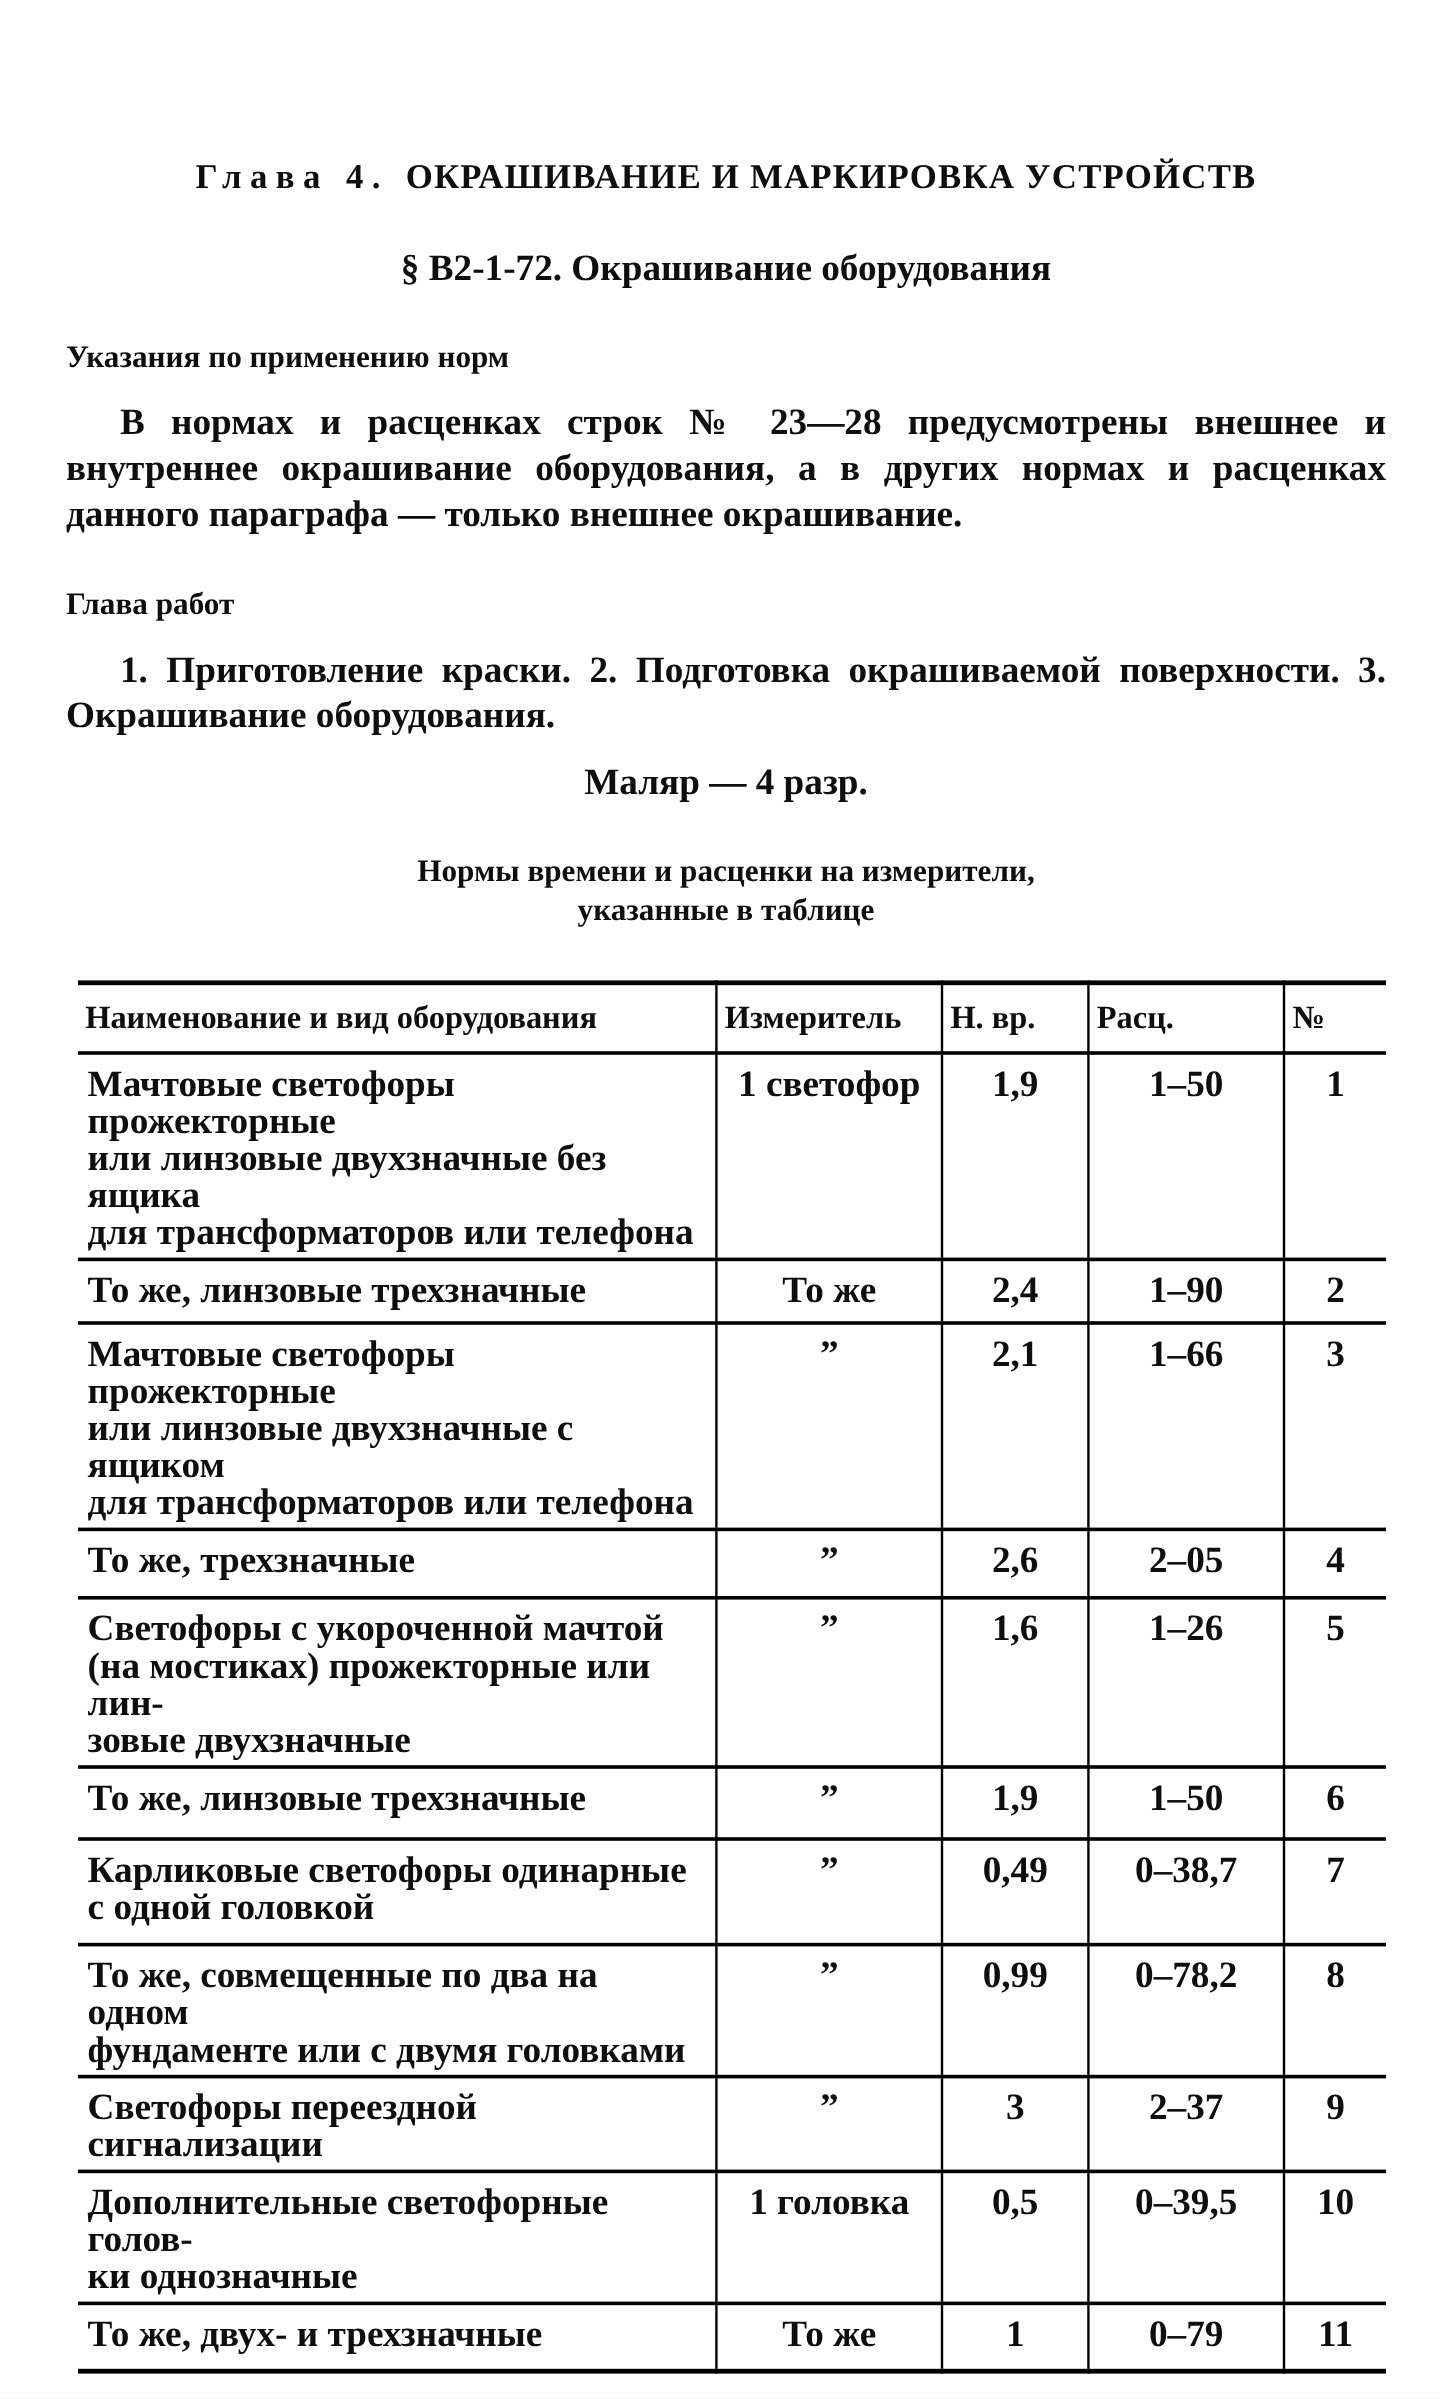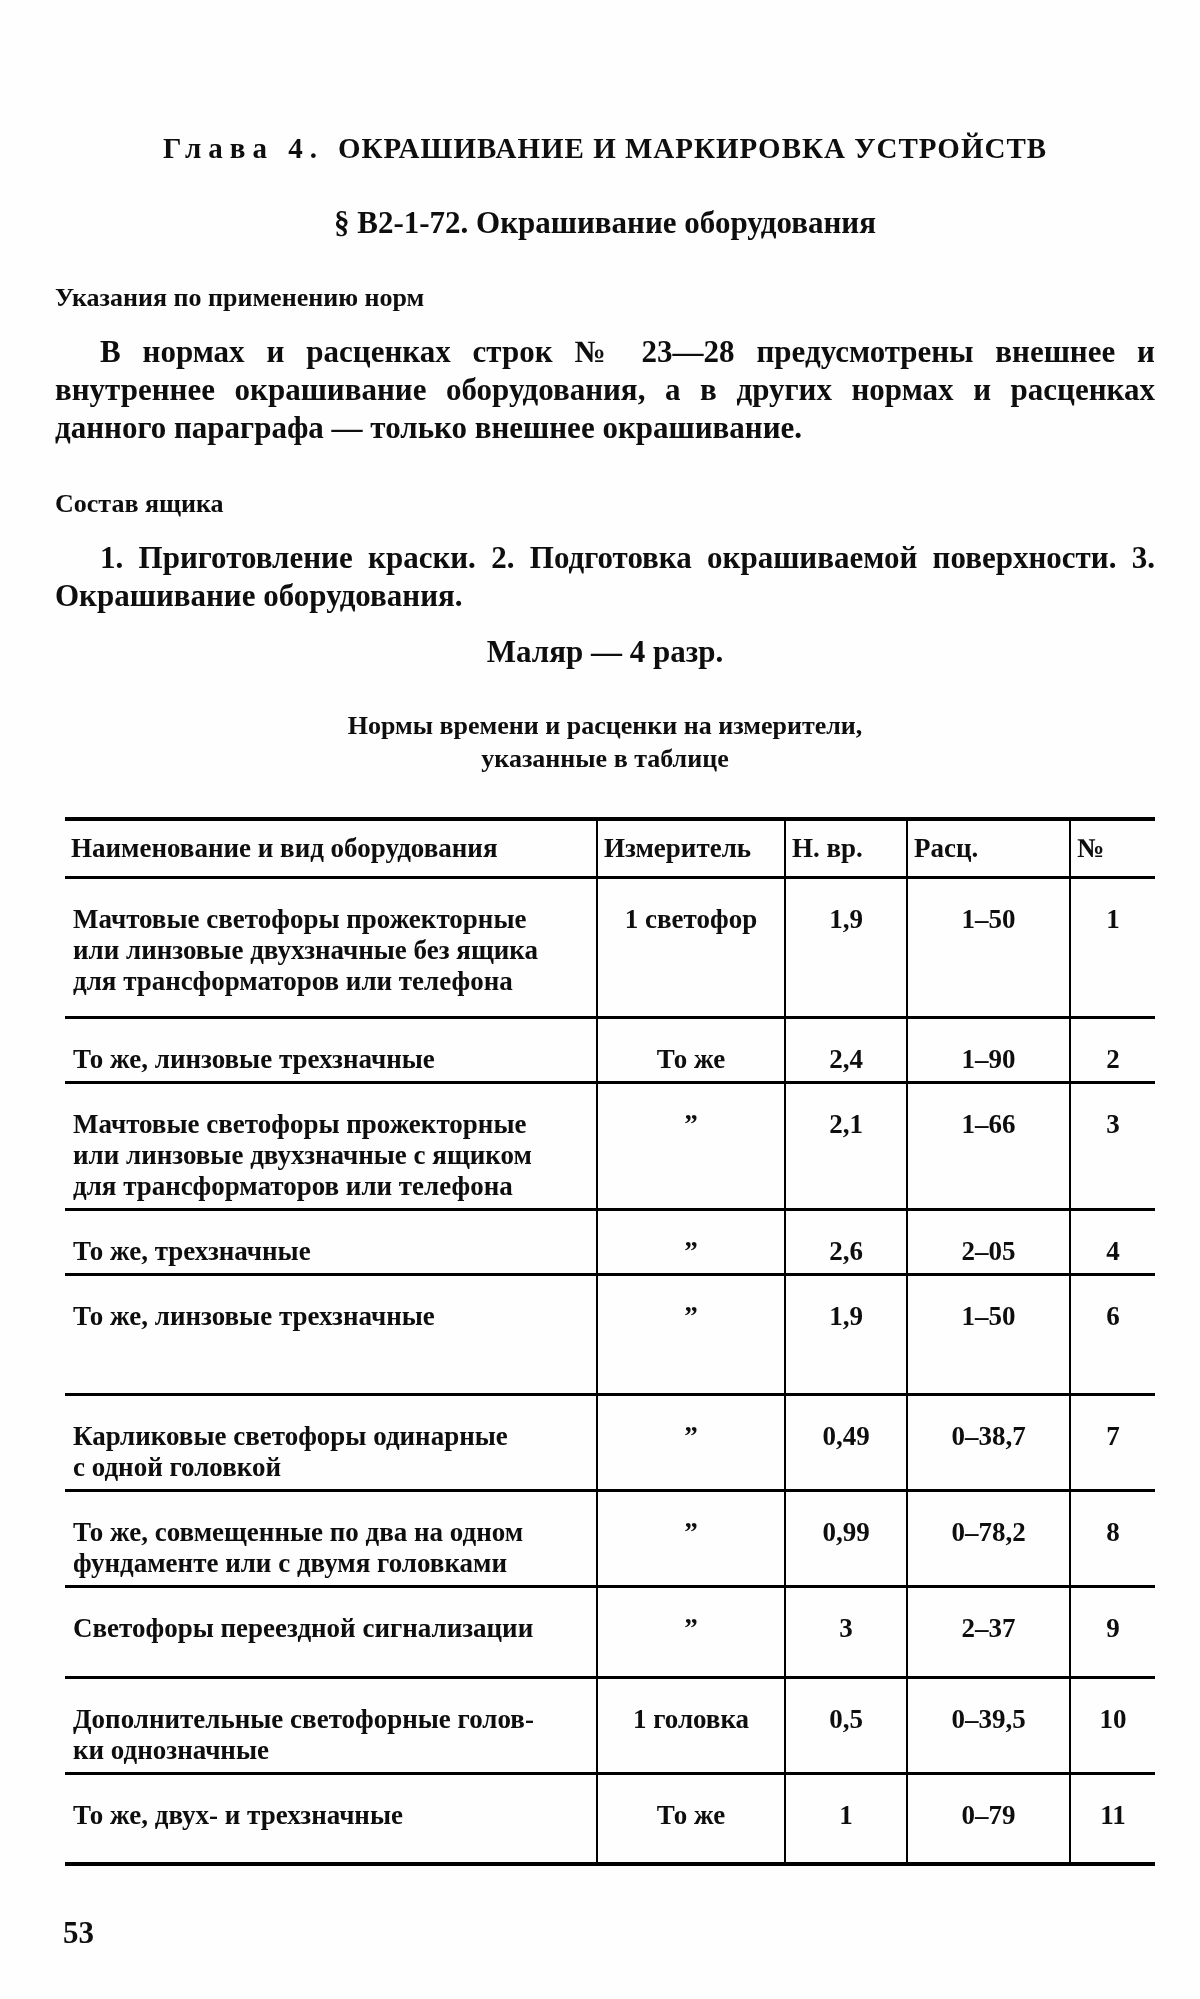--- a/index.html
+++ b/index.html
@@ -69,24 +69,24 @@
   table.norms thead tr { height: 58px; }
   table.norms th {
     font-size: 27px;
     font-weight: 700;
     text-align: left;
     vertical-align: middle;
     padding: 4px 6px;
   }
 
   table.norms td {
-    font-size: 27px;
+    font-size: 31px;
     line-height: 31px;
     vertical-align: top;
-    padding-top: 25px;
+    padding-top: 8px;
     padding-bottom: 6px;
     text-align: center;
   }
   table.norms td.c-name {
     text-align: left;
     white-space: pre-line;
     padding-left: 8px;
     padding-right: 14px;
   }
 
@@ -118,21 +118,21 @@
     <div class="h-chapter">
       <span class="spaced">Глава 4.</span><span class="tcaps">ОКРАШИВАНИЕ И МАРКИРОВКА УСТРОЙСТВ</span>
     </div>
 
     <div class="h-section">§ В2-1-72. Окрашивание оборудования</div>
 
     <div class="h-sub">Указания по применению норм</div>
 
     <div class="para">В нормах и расценках строк № 23—28 предусмотрены внешнее и внутреннее окрашивание оборудования, а в других нормах и расценках данного параграфа — только внешнее окрашивание.</div>
 
-    <div class="h-sub">Состав ящика</div>
+    <div class="h-sub">Глава работ</div>
 
     <div class="para">1. Приготовление краски. 2. Подготовка окрашиваемой поверхно­сти. 3. Окрашивание оборудования.</div>
 
     <div class="worker">Маляр — 4 разр.</div>
 
     <div class="caption">Нормы времени и расценки на измерители,
 указанные в таблице</div>
 
     <table class="norms">
       <colgroup>
@@ -178,20 +178,29 @@
           <td>3</td>
         </tr>
         <tr>
           <td class="c-name">То же, трехзначные</td>
           <td>”</td>
           <td>2,6</td>
           <td>2–05</td>
           <td>4</td>
         </tr>
         <tr>
+          <td class="c-name">Светофоры с укороченной мачтой
+(на мостиках) прожекторные или лин-
+зовые двухзначные</td>
+          <td>”</td>
+          <td>1,6</td>
+          <td>1–26</td>
+          <td>5</td>
+        </tr>
+        <tr>
           <td class="c-name">То же, линзовые трехзначные</td>
           <td>”</td>
           <td>1,9</td>
           <td>1–50</td>
           <td>6</td>
         </tr>
         <tr>
           <td class="c-name">Карликовые светофоры одинарные
 с одной головкой</td>
           <td>”</td>

